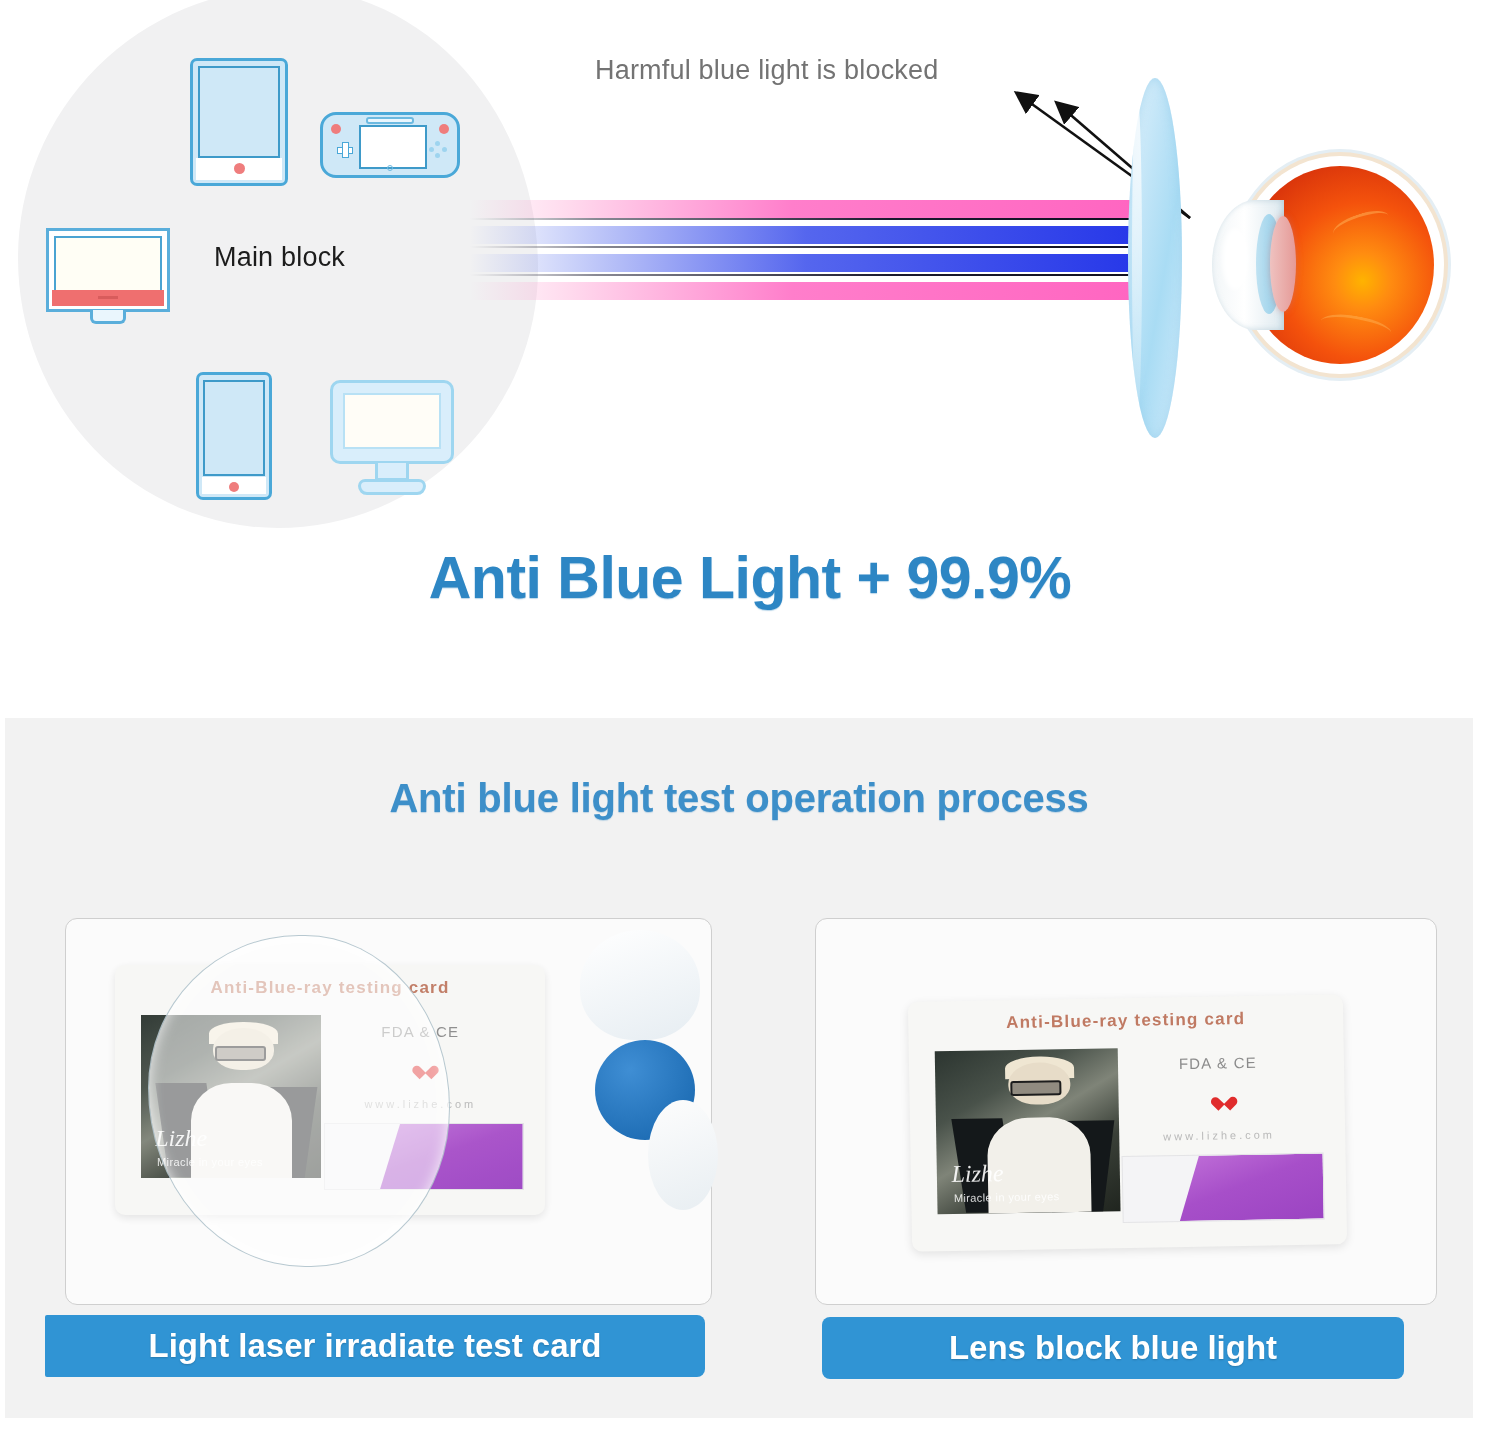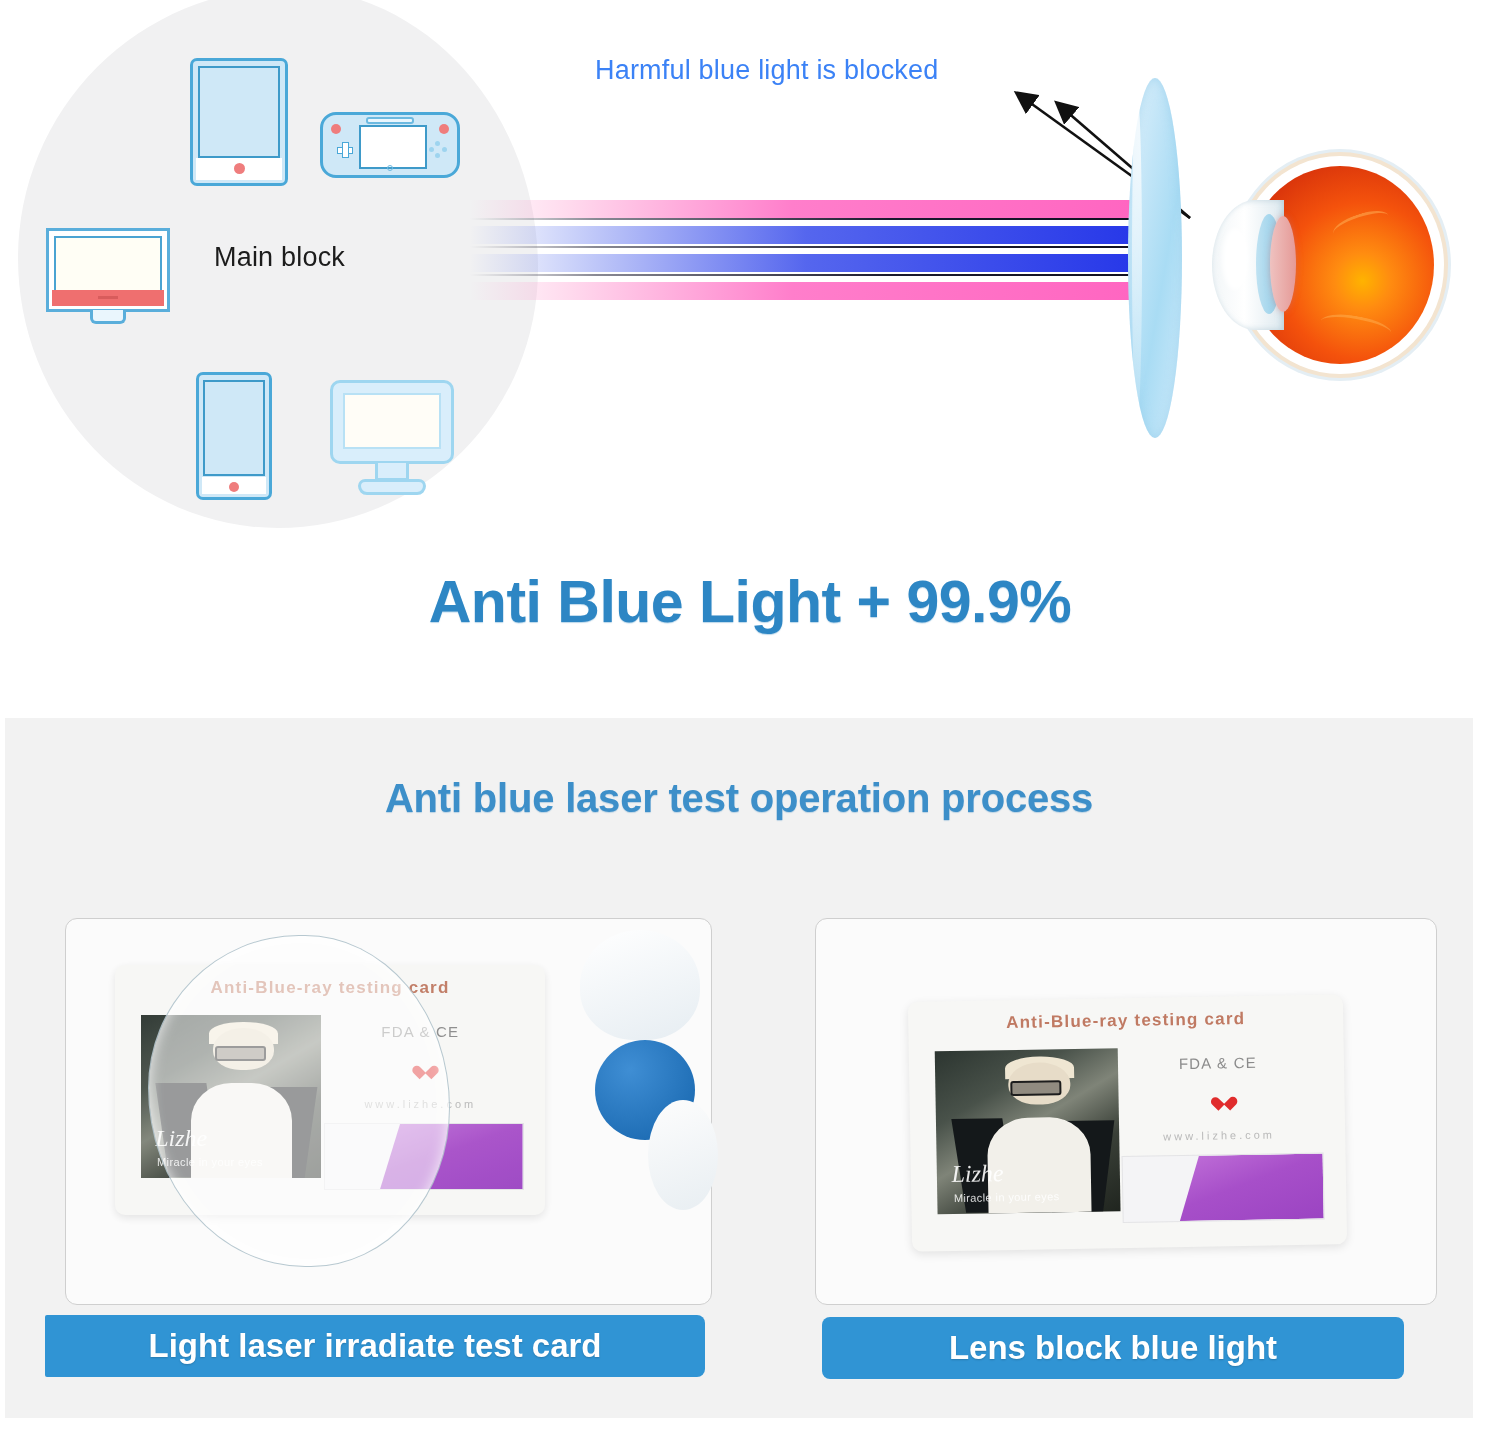--- a/index.html
+++ b/index.html
@@ -99,21 +99,21 @@
   #ray1{top:20px;}#ray2{top:48px;}#ray3{top:76px;}
   .arrowhead{position:absolute;width:0;height:0;border-top:9px solid transparent;
     border-bottom:9px solid transparent;border-left:20px solid #111;}
   #ah1{left:660px;top:13px;}
   #ah2{left:660px;top:41px;}
   #ah3{left:660px;top:69px;}
 
   
   #reflect{position:absolute;left:940px;top:60px;width:260px;height:180px;}
 
-  #blocked-label{position:absolute;left:595px;top:55px;font-size:27px;color:#3b82f6;letter-spacing:.2px;}
+  #blocked-label{position:absolute;left:595px;top:55px;font-size:27px;color:#737373;letter-spacing:.2px;}
 
   
   #lens{position:absolute;left:1128px;top:78px;width:54px;height:360px;
     border-radius:50%/50%;
     background:linear-gradient(100deg,#dff1fb 0%,#bfe4f7 35%,#a9dcf4 60%,#cfeafa 100%);
     box-shadow:0 0 10px rgba(150,205,235,.6) inset;}
   #lens::after{content:"";position:absolute;left:4px;top:14px;width:10px;height:330px;border-radius:50%;
     background:linear-gradient(to bottom,rgba(255,255,255,.85),rgba(255,255,255,.15));}
 
   
@@ -131,21 +131,21 @@
     background:linear-gradient(90deg,#f2f6f8 0%,#ffffff 45%,#dde9ef 100%);
     box-shadow:-2px 0 6px rgba(160,190,205,.6) inset;}
   #eye .cornea::after{content:"";position:absolute;left:10px;top:28px;width:26px;height:62px;border-radius:50%;
     background:rgba(255,255,255,.9);filter:blur(2px);}
   #eye .iris{position:absolute;left:44px;top:58px;width:26px;height:100px;border-radius:50%;
     background:linear-gradient(90deg,#bfe2f2,#8fcce8);}
   #eye .pupil{position:absolute;left:58px;top:60px;width:26px;height:96px;border-radius:50%;
     background:linear-gradient(90deg,#efc2c0,#e59a97);box-shadow:0 0 6px rgba(200,120,120,.5);}
 
   #main-claim{
-    position:absolute;left:0;top:568px;width:1500px;text-align:center;
+    position:absolute;left:0;top:544px;width:1500px;text-align:center;
     font-size:59px;font-weight:bold;color:#2d86c4;letter-spacing:-.5px;
     text-shadow:0 1px 1px rgba(60,140,195,.35);
   }
 
   
   #bottom-section{position:absolute;left:5px;top:718px;width:1468px;height:700px;
     background:#f2f2f2;}
   #process-title{position:absolute;left:0;top:58px;width:1468px;text-align:center;
     font-size:40px;font-weight:bold;color:#3d8fc9;letter-spacing:-.2px;
     text-shadow:0 1px 1px rgba(60,140,195,.3);}
@@ -309,21 +309,21 @@
     <div class="vein2"></div>
     <div class="cornea"></div>
     <div class="iris"></div>
     <div class="pupil"></div>
   </div>
 
   <div id="main-claim">Anti Blue Light + 99.9%</div>
 </div>
 
 <div id="bottom-section">
-  <div id="process-title">Anti blue laser test operation process</div>
+  <div id="process-title">Anti blue light test operation process</div>
 
   <div class="panel" id="panel-left"></div>
   <div class="panel" id="panel-right"></div>
 </div>
 
 <div id="white-blob"></div>
 <div id="blue-blob"></div>
 <div id="white-blob2"></div>
 
 <div class="card" id="card-left">

